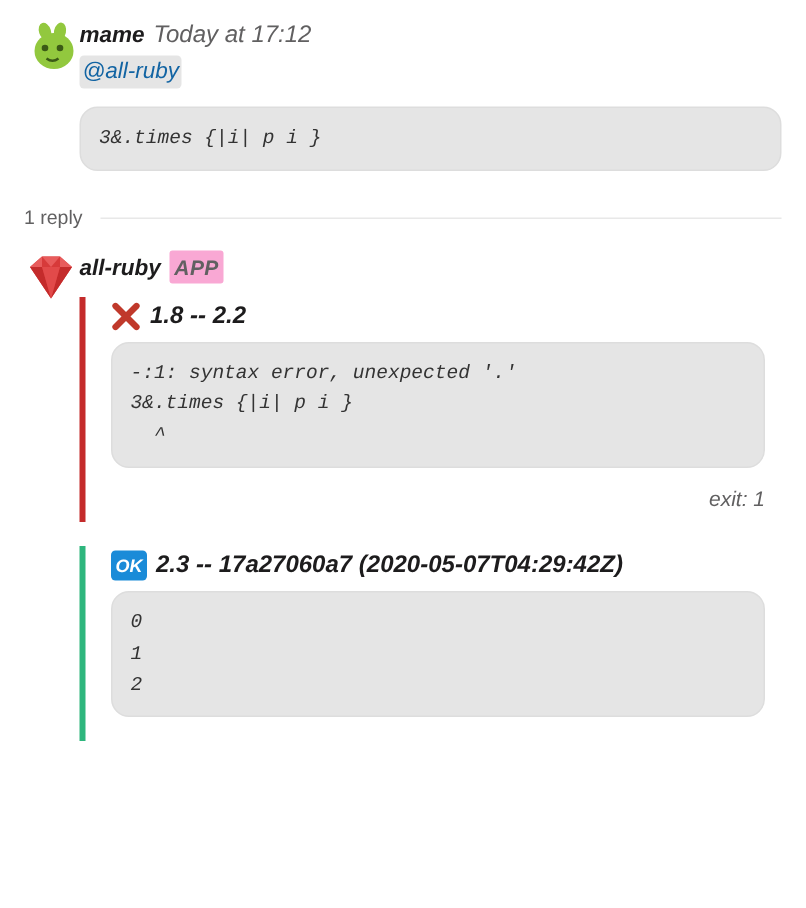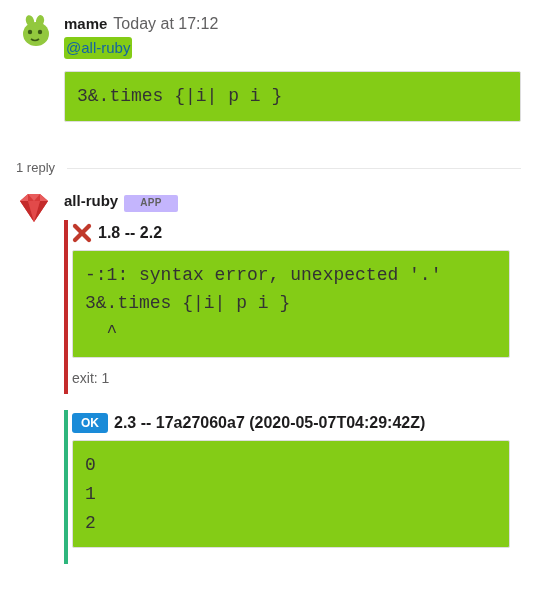--- a/index.html
+++ b/index.html
@@ -5,79 +5,79 @@
     * { margin: 0; padding: 0; box-sizing: border-box; }
     body {
       font-family: -apple-system, BlinkMacSystemFont, "Segoe UI", Helvetica, Arial, sans-serif;
       background: #fff;
       width: 537px;
       padding: 12px 16px;
       color: #1d1c1d;
       font-size: 15px;
       line-height: 1.46;
     }
-    .message { display: flex; gap: 12px; margin-bottom: 8px; }
+    .message { display: flex; gap: 1px; margin-bottom: 8px; font-style: italic; }
     .avatar {
       width: 36px; height: 36px; border-radius: 4px; flex-shrink: 0;
     }
     .avatar-mame { background: #fff; position: relative; overflow: hidden; }
     .avatar-mame svg { width: 36px; height: 36px; display: block; }
     .avatar-ruby { background: #fff; display:flex; align-items:center; justify-content:center; }
     .avatar-ruby svg { width: 36px; height: 36px; display:block; }
     .msg-body { flex: 1; min-width: 0; }
     .msg-header { display: flex; align-items: baseline; gap: 6px; margin-bottom: 2px; }
     .author { font-weight: 900; color: #1d1c1d; font-size: 15px; }
     .timestamp { color: #616061; font-size: 16px; }
     .app-badge {
-      background: #c4b5fd; color: #616061; font-size: 10px; font-weight: 700;
-      padding: 1px 16px; border-radius: 2px; letter-spacing: 0.3px;
+      background: #f9a8d4; color: #616061; font-size: 14px; font-weight: 700;
+      padding: 1px 3px; border-radius: 2px; letter-spacing: 0.3px;
     }
     .mention {
-      color: #1264a3; background: #84cc16; padding: 0 2px; border-radius: 3px;
+      color: #1264a3; background: #e5e5e5; padding: 0 2px; border-radius: 3px;
       display: inline-block; margin-bottom: 6px;
     }
     .code-block {
-      background: #84cc16;
+      background: #e5e5e5;
       border: 1px solid #ddd;
-      border-radius: 2px;
+      border-radius: 12px;
       padding: 10px 12px;
       font-family: "SFMono-Regular", Consolas, "Liberation Mono", Menlo, monospace;
-      font-size: 18px;
+      font-size: 13px;
       color: #333;
       white-space: pre;
       margin: 6px 0 10px 0;
       line-height: 1.6;
       overflow-x: auto;
     }
     .thread-sep {
-      display: flex; align-items: center; gap: 12px; margin: 27px 0 12px 0;
+      display: flex; align-items: center; gap: 12px; margin: 12px 0 12px 0;
     }
     .thread-sep-label { color: #616061; font-size: 13px; }
     .thread-sep-line { flex:1; height:1px; background:#e8e8e8; }
     .attachment {
       border-left: 4px solid;
-      padding: 2px 0 6px 4px;
+      padding: 2px 0 6px 17px;
       margin: 8px 11px 16px 0;
     }
     .attachment.red { border-left-color: #c42b2b; }
     .attachment.green { border-left-color: #2eb67d; }
     .attach-title {
       font-weight: 900; font-size: 16px; display: flex; align-items: center; gap: 6px;
       margin-bottom: 6px; line-height: 1.35;
     }
     .attach-title .title-text { flex: 1; }
     .icon-x {
       width: 20px; height: 20px; flex-shrink:0;
     }
     .ok-badge {
       display: inline-flex; align-items:center; justify-content:center;
       background: #1a8bd8; color: #fff; font-weight: 700; font-size: 12px;
-      width: 36px; height: 20px; border-radius: 3px; flex-shrink: 0;
+      width: 24px; height: 20px; border-radius: 3px; flex-shrink: 0;
     }
-    .exit-text { color: #616061; font-size: 14px; margin-top: 4px; }
+    .exit-text { color: #616061; font-size: 14px; margin-top: 4px; text-align: right; }
   </style>
 </head>
 <body>
 
 <div class="message">
   <div class="avatar avatar-mame">
     <svg viewBox="0 0 36 36">
       <ellipse cx="20" cy="22" rx="13" ry="12" fill="#92c83e"></ellipse>
       <ellipse cx="14" cy="9" rx="4" ry="6" fill="#92c83e" transform="rotate(-18 14 9)"></ellipse>
       <ellipse cx="24" cy="9" rx="4" ry="6" fill="#92c83e" transform="rotate(12 24 9)"></ellipse>

